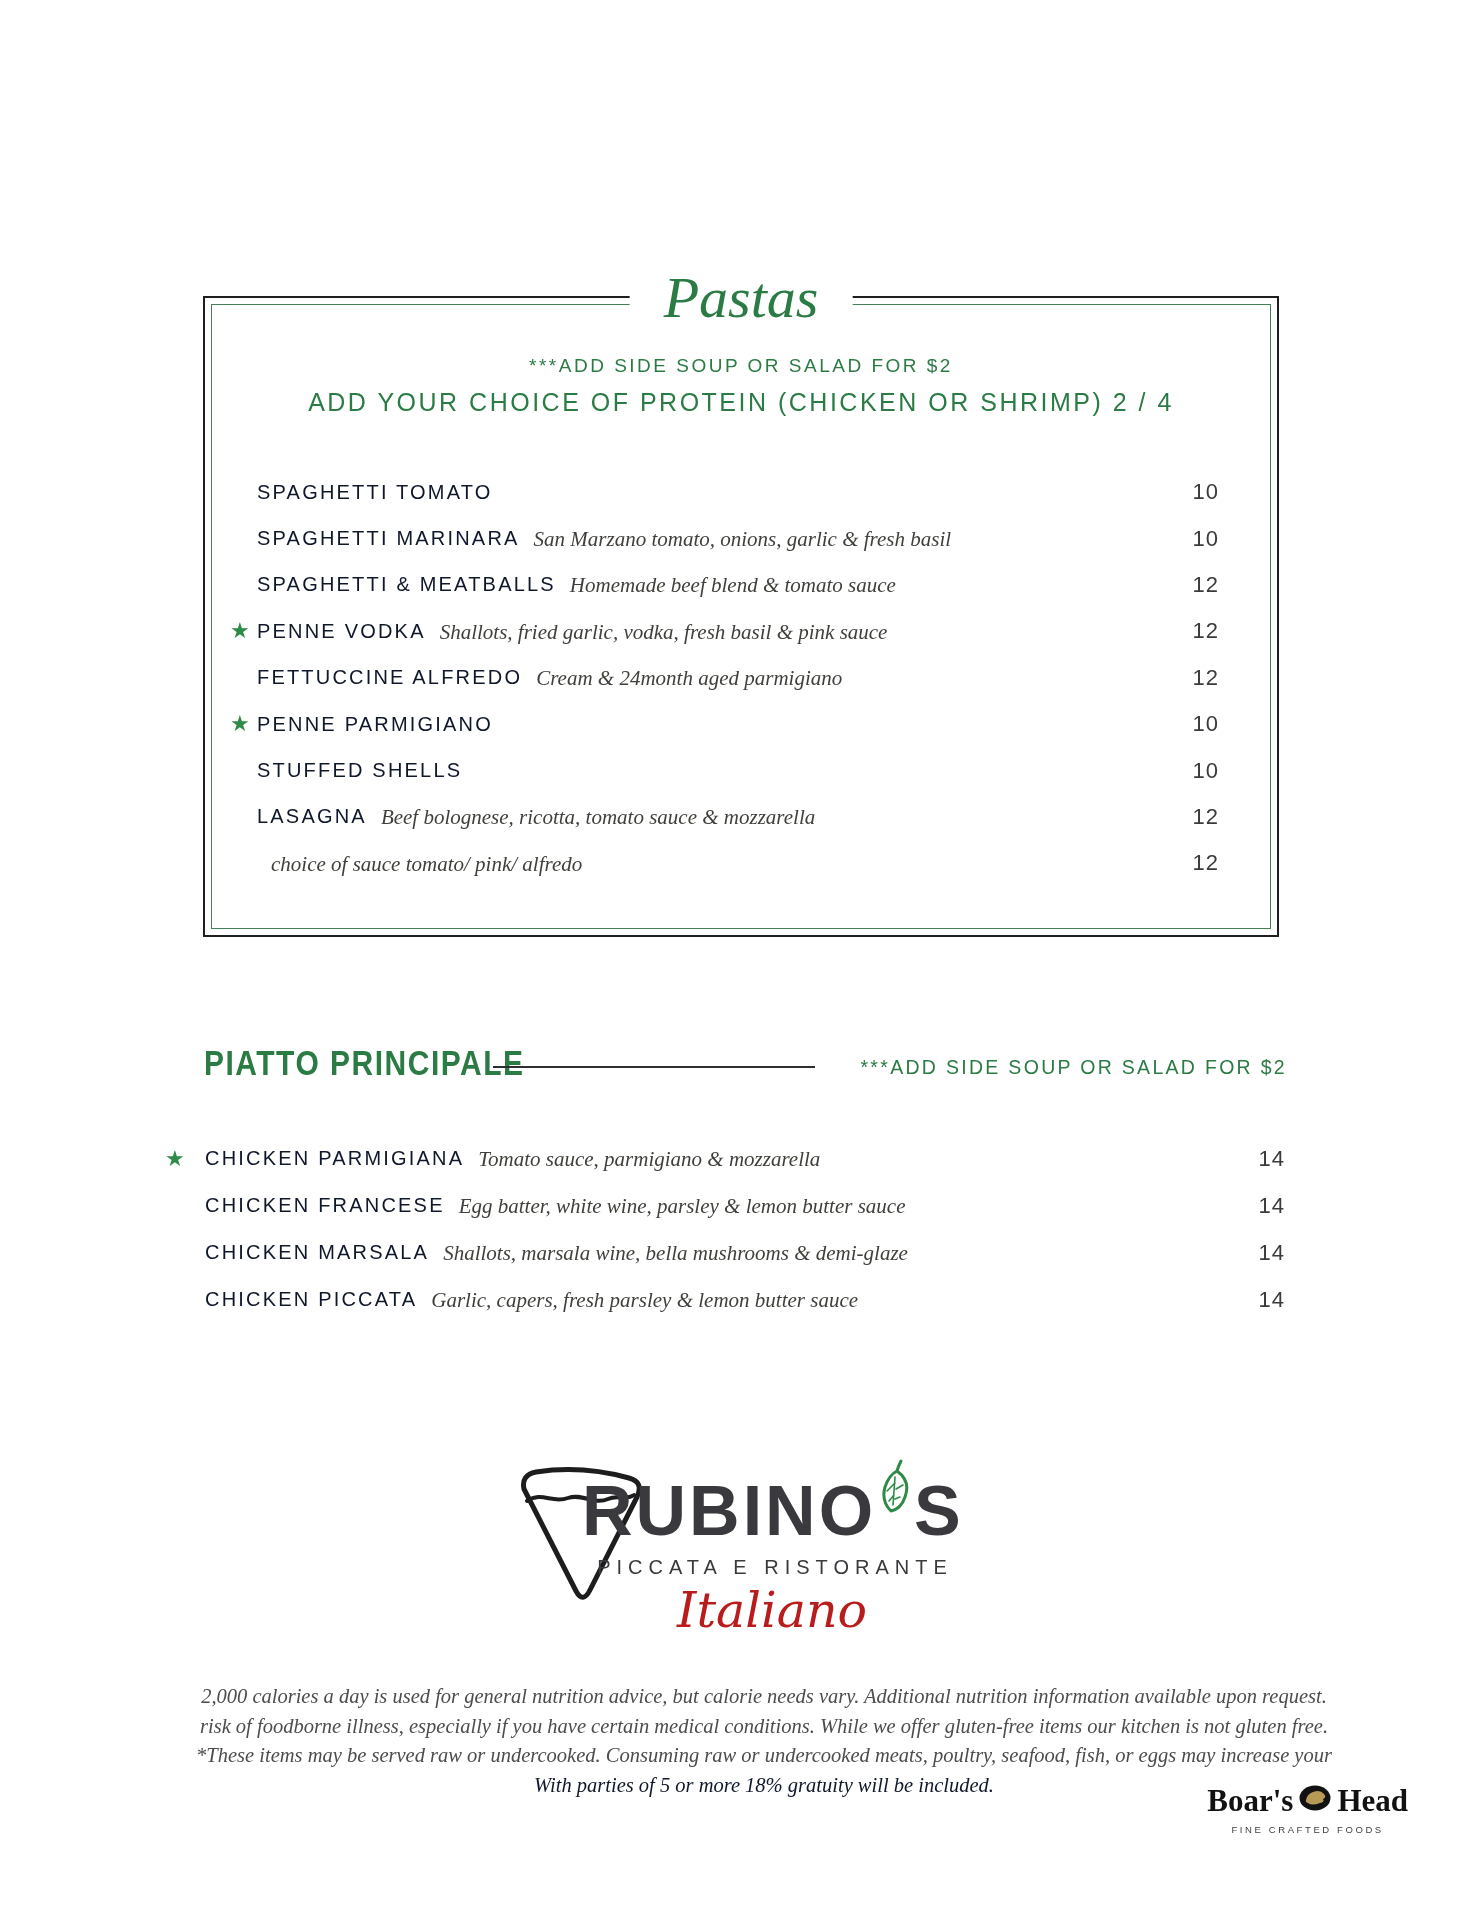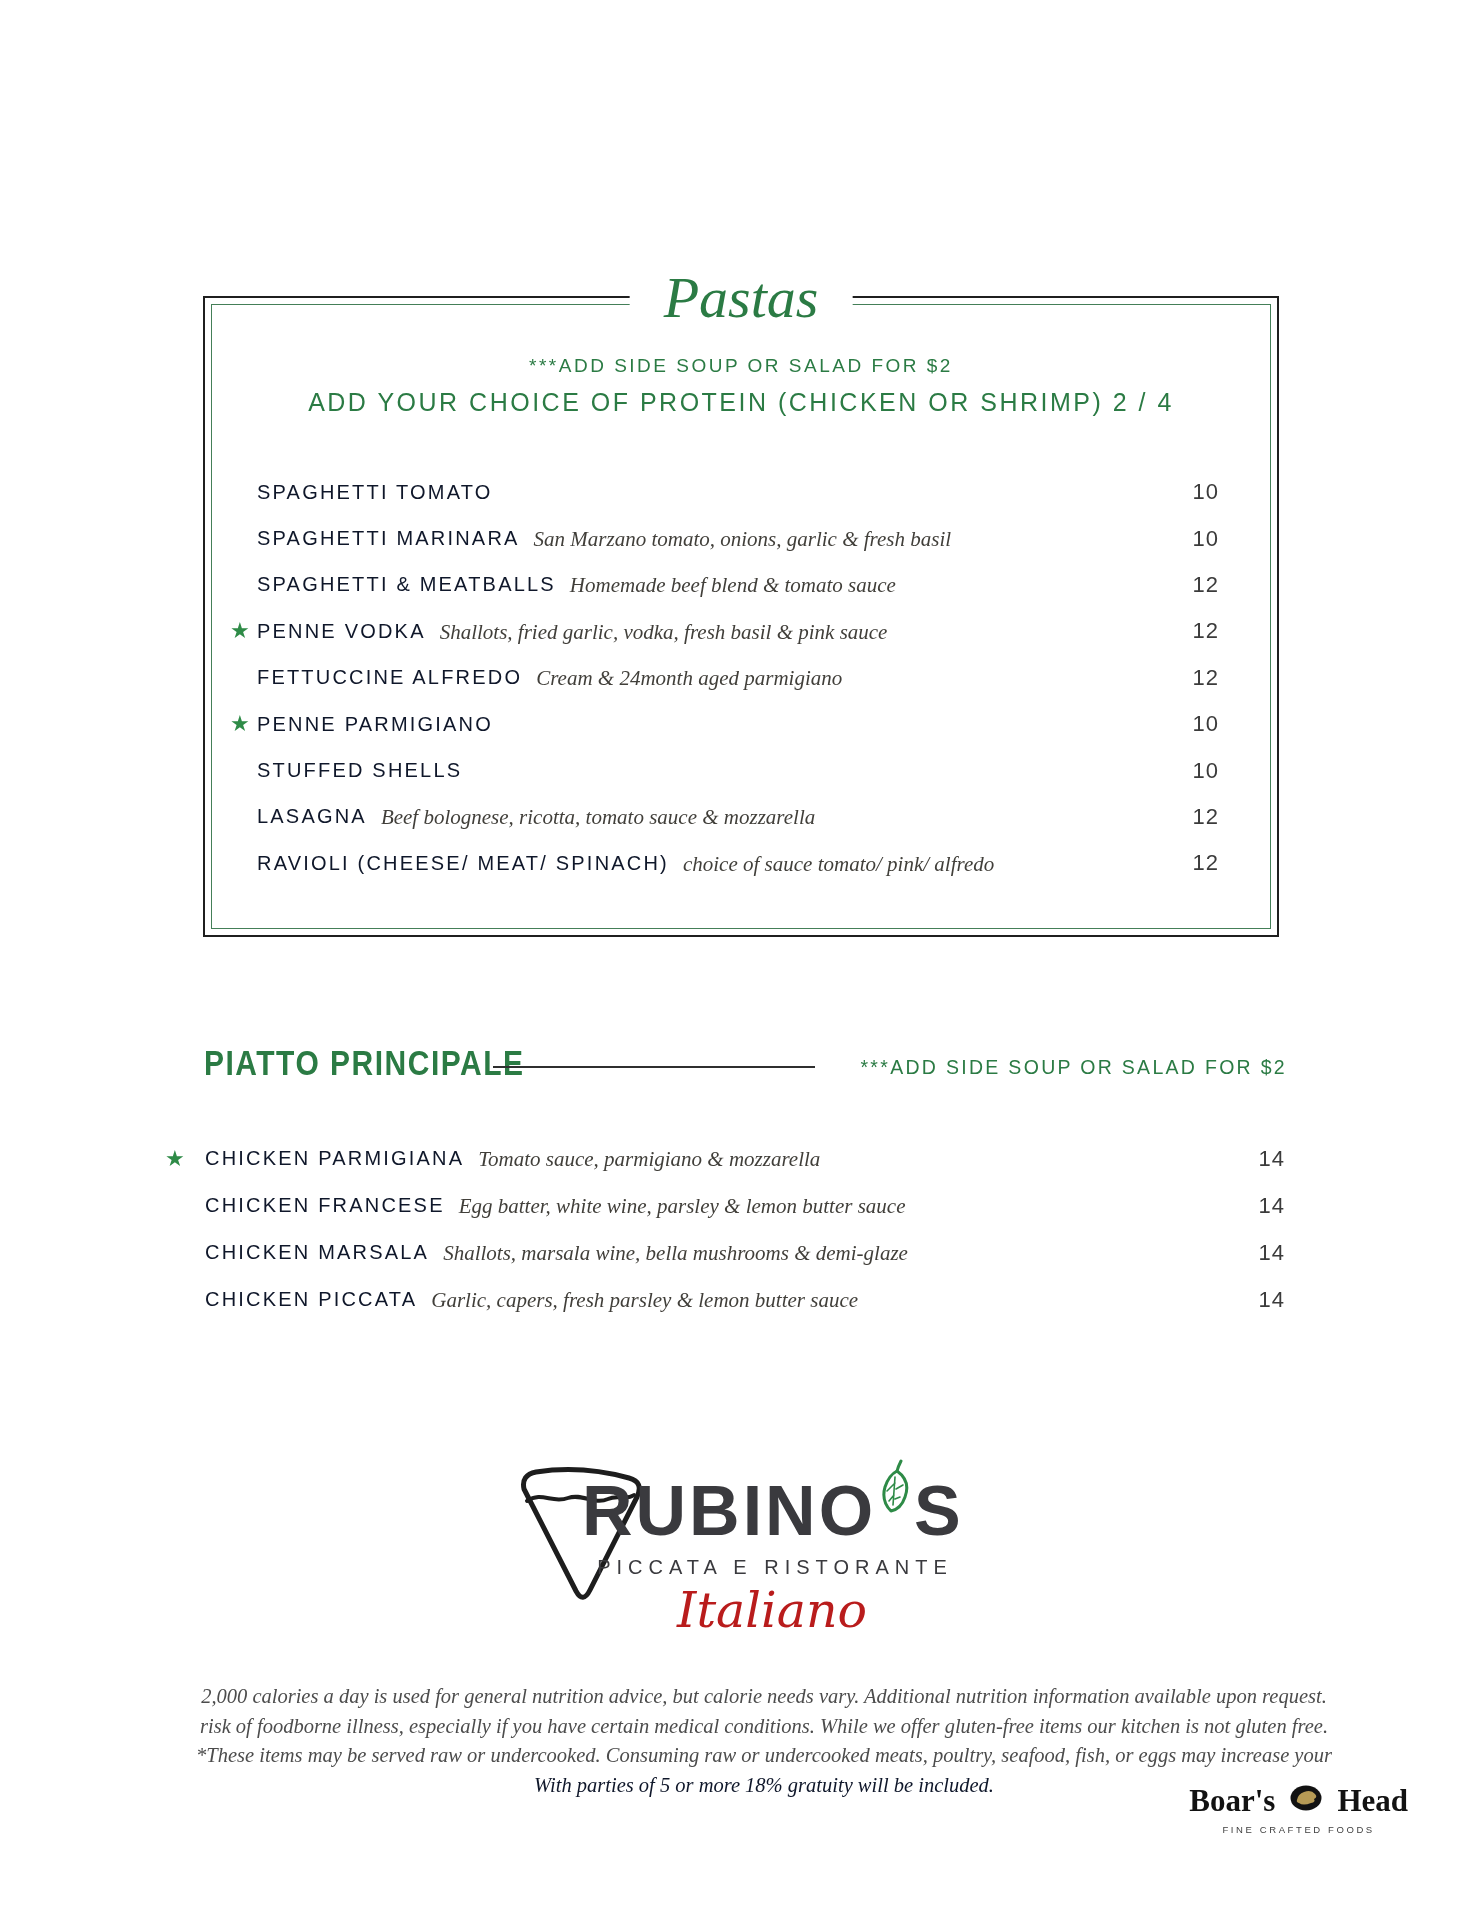--- a/index.html
+++ b/index.html
@@ -77,21 +77,21 @@
     position:absolute; left:0; right:0; top:1682px; text-align:center;
     font-family:"Liberation Serif", serif; font-style:italic;
     font-size:20.5px; color:#4c4c4c; line-height:29.5px;margin-left:44px;
   }
   .gratuity { color:#0f172a; }
 
   
   .boars { position:absolute; right:76px; top:1784px; text-align:center; }
   .boars-word {
     font-family:"Liberation Serif", serif; font-weight:bold; font-size:31px; color:#121212;
-    display:flex; align-items:center; justify-content:center; gap:14px; line-height:1;
+    display:flex; align-items:center; justify-content:center; gap:5px; line-height:1;
   }
   .boars-tag { margin-top:7px; font-size:9.5px; letter-spacing:2.6px; color:#3f3f3f; }
 </style>
 </head>
 <body>
 
 <div class="page">
 
   <section class="pastas-box">
     <div class="inner-border"></div>
@@ -153,21 +153,20 @@
 
         <div class="row">
           <span class="star" style="visibility: hidden;">★</span>
           <span class="iname">LASAGNA</span>
           <span class="idesc">Beef bolognese, ricotta, tomato sauce &amp; mozzarella</span>
           <span class="iprice">12</span>
         </div>
 
         <div class="row">
           <span class="star" style="visibility: hidden;">★</span>
-          <span class="iname">RAVIOLI (CHEESE/ MEAT/ SPINACH)</span>
           <span class="idesc">choice of sauce tomato/ pink/ alfredo</span>
           <span class="iprice">12</span>
         </div>
       </div>
   </section>
 
   <div class="principale-title">PIATTO PRINCIPALE</div>
   <div class="principale-divider"></div>
   <div class="principale-note">***ADD SIDE SOUP OR SALAD FOR $2</div>
   <div class="chicken-rows">

